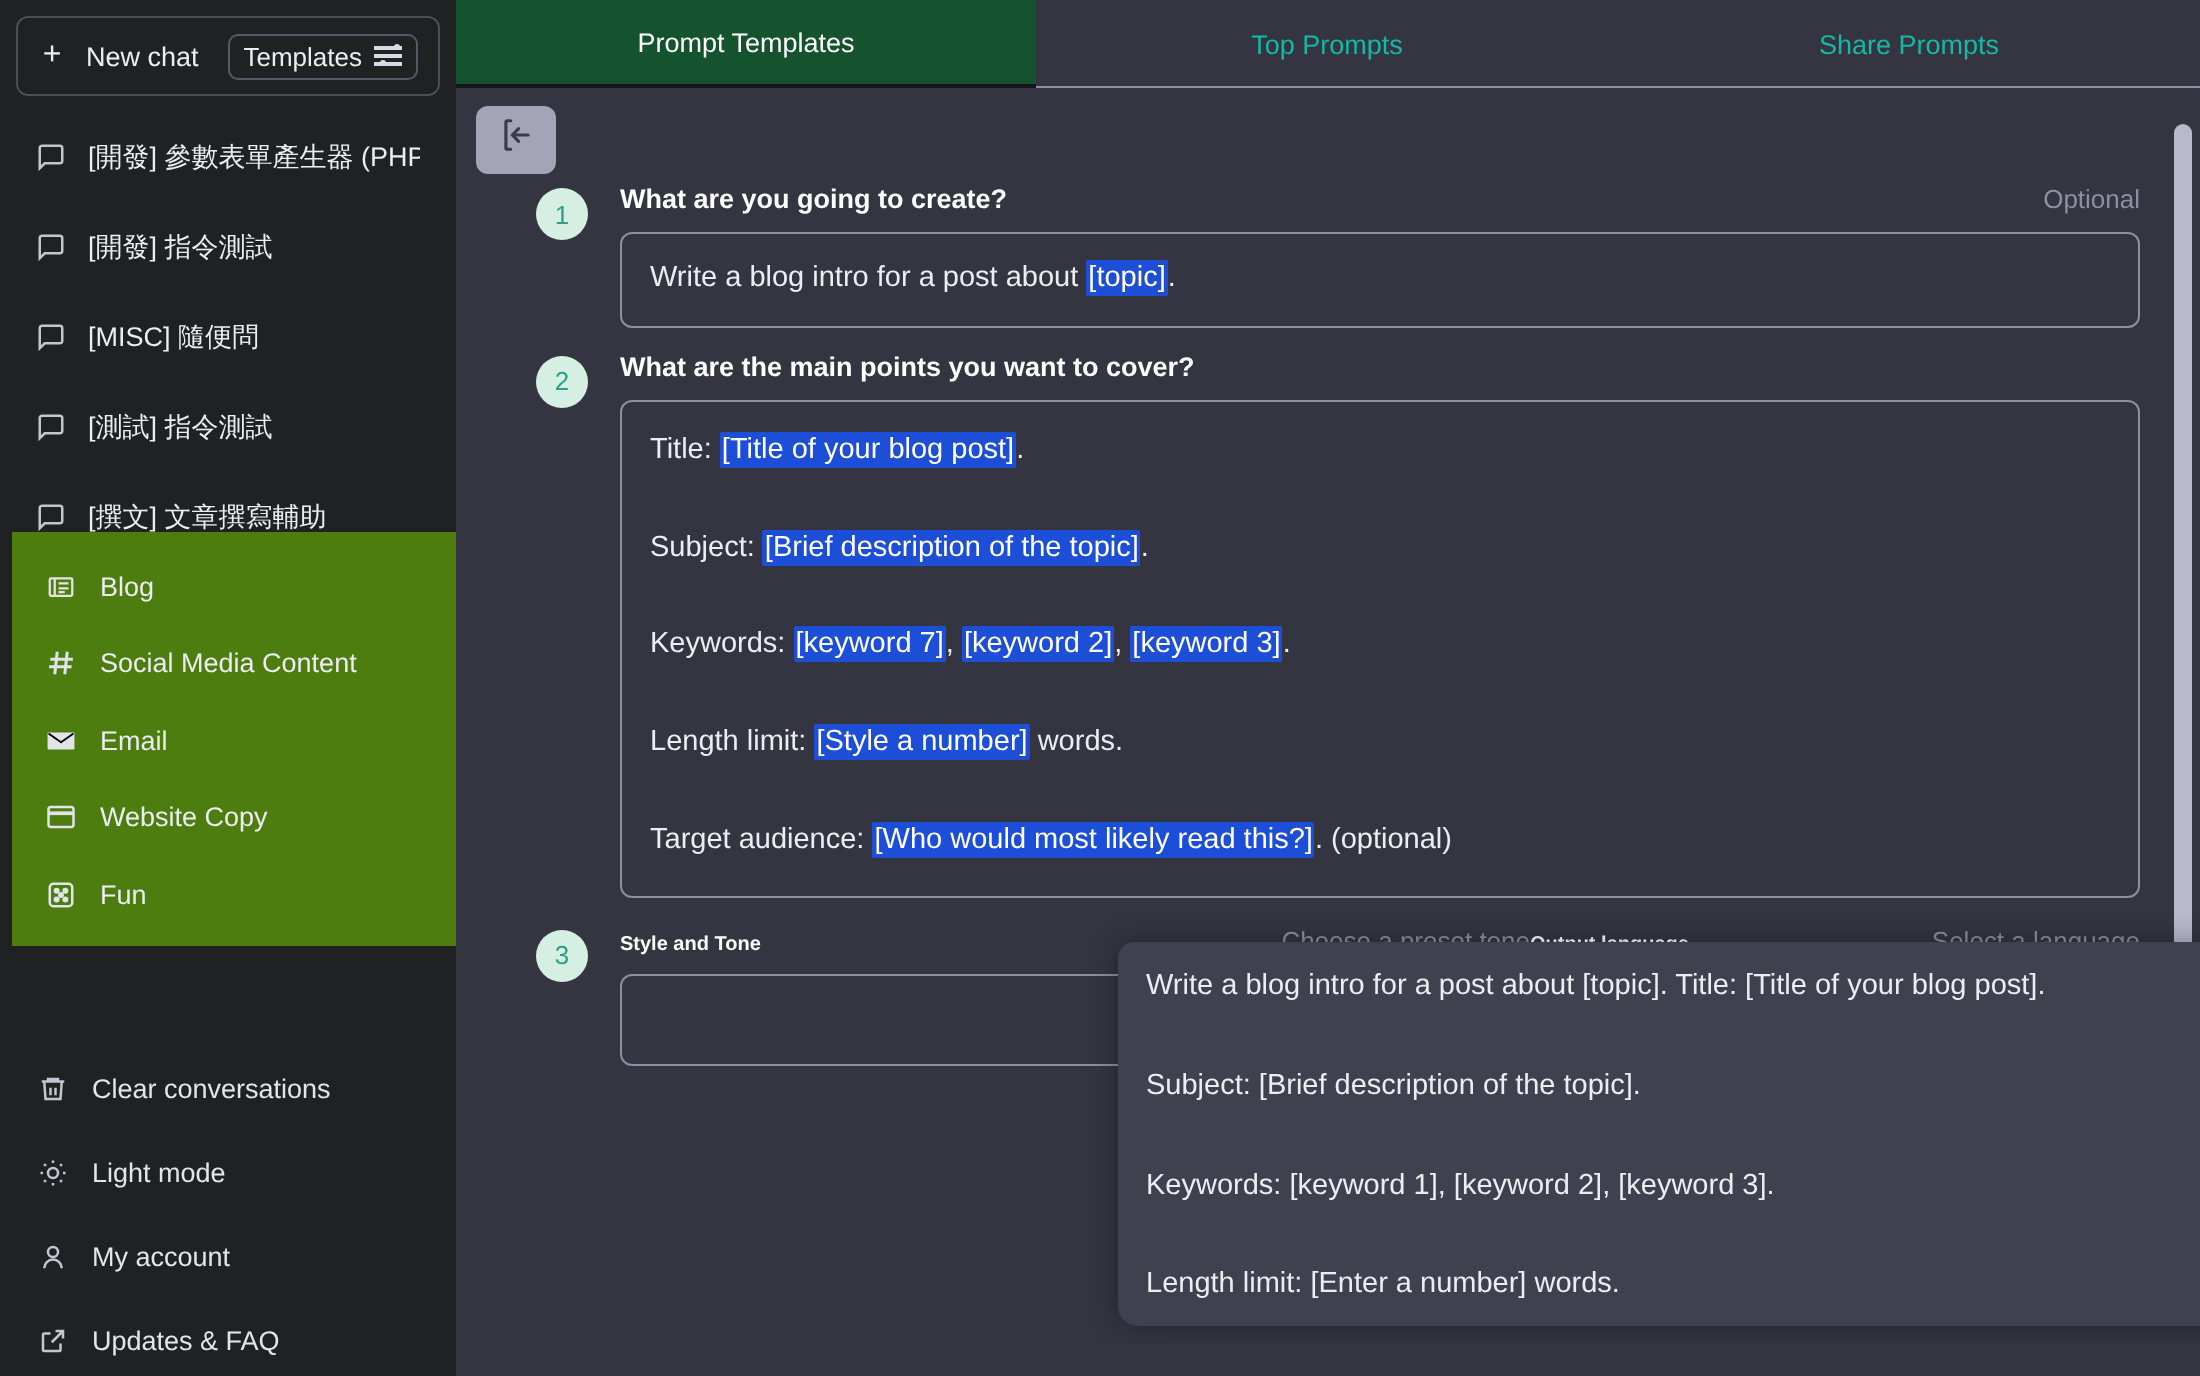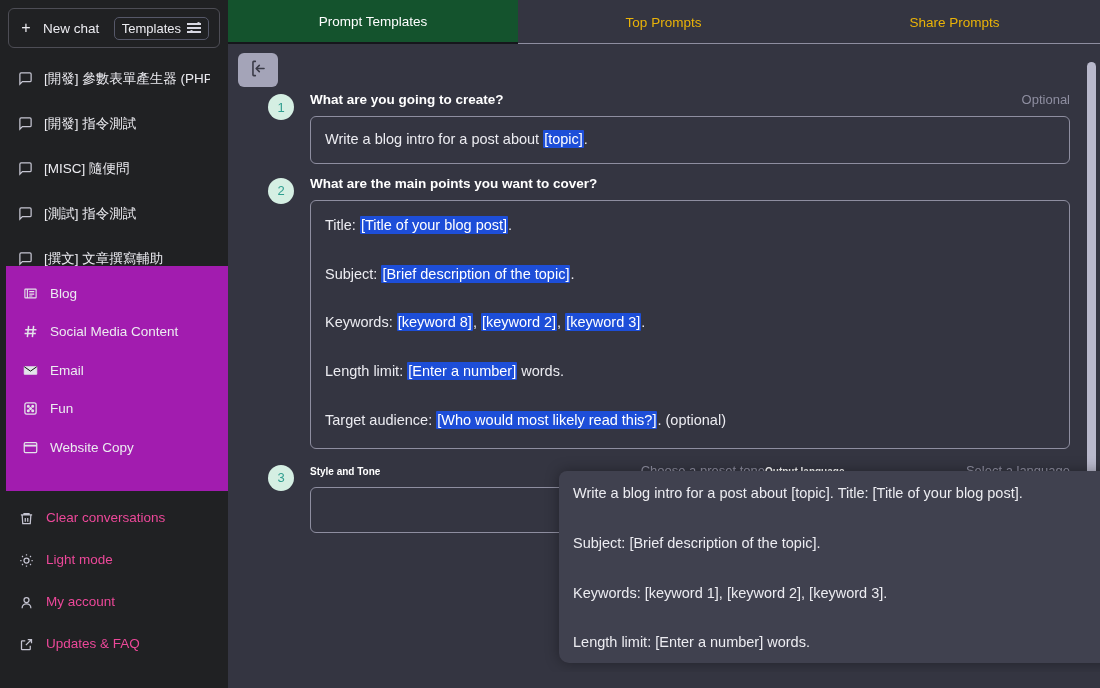--- a/index.html
+++ b/index.html
@@ -72,37 +72,37 @@
     white-space: nowrap;
     overflow: hidden;
     border-radius: 5px;
   }
   .convo-item .label { overflow: hidden; text-overflow: clip; }
   .chat-icon { flex: 0 0 15px; width: 15px; height: 15px; }
   .chat-icon svg { display: block; }
 
   .sidebar-bottom { flex: 0 0 auto; padding-bottom: 2px; }
   .menu-item {
-    display: flex; align-items: flex-start; gap: 12px;
+    display: flex; align-items: flex-end; gap: 12px;
     height: 42px;
     padding: 0 10px;
     font-size: 13.5px;
-    color: #ec4899;
+    color: #e5e5e5;
     cursor: pointer; white-space: nowrap;
     border-radius: 5px;
   }
   .menu-item .mi-icon { flex: 0 0 16px; width: 16px; height: 16px; display:flex; align-items:center; justify-content:center;}
 
   
   .category-popup {
     position: absolute;
     left: 6px; top: 266px;
     width: 222px;
-    background: #a21caf;
-    padding: 8px 0 24px 0;
+    background: #4d7c0f;
+    padding: 8px 0 6px 0;
     z-index: 40;
   }
   .cat-item {
     display: flex; align-items: center; gap: 12px;
     height: 38.5px;
     padding: 0 16px;
     font-size: 13.5px;
     color: #ececf1;
     cursor: pointer;
   }
@@ -119,21 +119,21 @@
   .tabs {
     display: flex;
     height: 44px;
     border-bottom: 1px solid #8e8ea0;
     position: relative;
   }
   .tab {
     flex: 1 1 0;
     display: flex; align-items: center; justify-content: center;
     font-size: 13.5px;
-    color: #eab308;
+    color: #14b8a6;
     cursor: pointer;
     height: 44px;
   }
   .tab.active {
     color: #ffffff;
     background: #14532d;
     border-bottom: 2px solid #15161b;
     font-weight: 400;
     flex: 0 0 290px;
   }
@@ -387,38 +387,38 @@
           <svg width="15" height="15" viewBox="0 0 24 24" fill="#e3e3ea" stroke="#e3e3ea" stroke-width="1.5" stroke-linejoin="round">
               <path d="M2 6h20v12H2z"></path>
               <path d="M2 6l10 7 10-7" fill="none" stroke="#000"></path>
             </svg>
         </span>
         <span>Email</span>
       </div>
       <div class="cat-item">
         <span class="cat-icon">
           <svg width="15" height="15" viewBox="0 0 24 24" fill="none" stroke="#e3e3ea" stroke-width="2">
+              <rect x="2" y="4" width="20" height="16" rx="2"></rect>
+              <path d="M2 9h20" stroke-width="3"></path>
+            </svg>
+        </span>
+        <span>Website Copy</span>
+      </div>
+      <div class="cat-item">
+        <span class="cat-icon">
+          <svg width="15" height="15" viewBox="0 0 24 24" fill="none" stroke="#e3e3ea" stroke-width="2">
               <rect x="3" y="3" width="18" height="18" rx="3"></rect>
               <circle cx="8.5" cy="8.5" r="1.4" fill="#e3e3ea"></circle>
               <circle cx="15.5" cy="8.5" r="1.4" fill="#e3e3ea"></circle>
               <circle cx="12" cy="12" r="1.4" fill="#e3e3ea"></circle>
               <circle cx="8.5" cy="15.5" r="1.4" fill="#e3e3ea"></circle>
               <circle cx="15.5" cy="15.5" r="1.4" fill="#e3e3ea"></circle>
             </svg>
         </span>
         <span>Fun</span>
-      </div>
-      <div class="cat-item">
-        <span class="cat-icon">
-          <svg width="15" height="15" viewBox="0 0 24 24" fill="none" stroke="#e3e3ea" stroke-width="2">
-              <rect x="2" y="4" width="20" height="16" rx="2"></rect>
-              <path d="M2 9h20" stroke-width="3"></path>
-            </svg>
-        </span>
-        <span>Website Copy</span>
       </div>
     </div>
 
   </aside>
 
   <main class="main">
 
     <div class="tabs">
       <div class="tab active">
         <span>Prompt Templates</span>
@@ -460,22 +460,22 @@
 
       <div class="step" style="margin-top:12px;">
         <div class="step-badge">2</div>
         <div class="step-body">
           <div class="step-head">
             <span class="step-title">What are the main points you want to cover?</span>
           </div>
           <div class="field-box tall">
             <p><span>Title: </span><span class="ph">[Title of your blog post]</span><span>.</span></p>
             <p><span>Subject: </span><span class="ph">[Brief description of the topic]</span><span>.</span></p>
-            <p><span>Keywords: </span><span class="ph">[keyword 8]</span><span>, </span><span class="ph">[keyword 2]</span><span>, </span><span class="ph">[keyword 3]</span><span>.</span></p>
-            <p><span>Length limit: </span><span class="ph">[Enter a number]</span><span> words.</span></p>
+            <p><span>Keywords: </span><span class="ph">[keyword 7]</span><span>, </span><span class="ph">[keyword 2]</span><span>, </span><span class="ph">[keyword 3]</span><span>.</span></p>
+            <p><span>Length limit: </span><span class="ph">[Style a number]</span><span> words.</span></p>
             <p><span>Target audience: </span><span class="ph">[Who would most likely read this?]</span><span>. (optional)</span></p>
           </div>
         </div>
       </div>
 
       <div class="step" style="margin-top:14px;">
         <div class="step-badge">3</div>
         <div class="step-body">
           <div class="step3-head">
             <div class="s3-col left">

